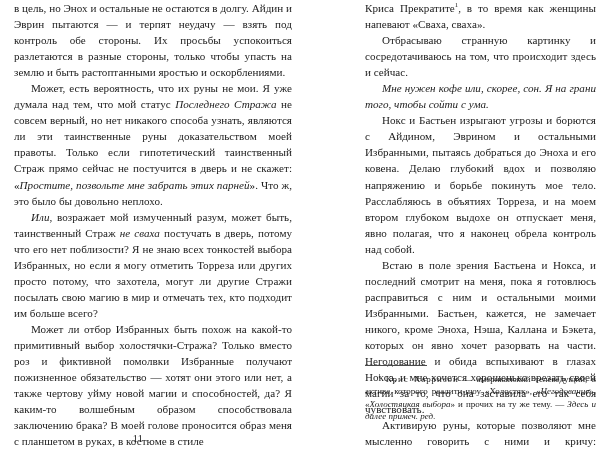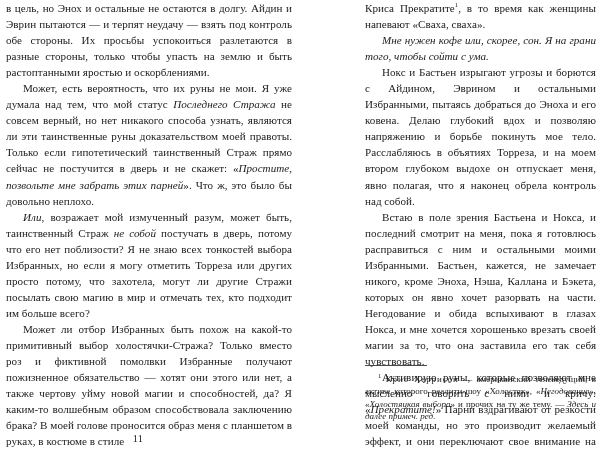--- a/index.html
+++ b/index.html
@@ -20,21 +20,21 @@
     height: 453px;
     background: #ffffff;
     display: flex;
   }
   .page {
     position: relative;
     width: 300px;
     height: 453px;
     box-sizing: border-box;
   }
-  .page-left   { padding: 0 8px 0 6px; }
+  .page-left   { padding: 0 8px 0 14px; }
   .page-right  { padding: 0 4px 0 65px; }
 
   .textblock {
     font-size: 11.1px;
     line-height: 16.05px;
     text-align: justify;
     text-justify: inter-word;
     hyphens: manual;
     letter-spacing: 0.02px;
   }
@@ -94,29 +94,30 @@
 </style>
 </head>
 <body>
 
 <div id="spread">
 
   <div class="page page-left">
     <div class="textblock">
       <p class="cont"><span>в цель, но Энох и остальные не остаются в долгу. Айдин и Эврин пытаются — и терпят неудачу — взять под контроль обе стороны. Их просьбы успокоиться разлетаются в разные стороны, только чтобы упасть на землю и быть растоптанными яростью и оскорблениями.</span></p>
       <p><span>Может, есть вероятность, что их руны не мои. Я уже думала над тем, что мой статус </span><i>Последнего Стража</i><span> не совсем верный, но нет никакого способа узнать, являются ли эти таинственные руны доказательством моей правоты. Только если гипотетический таинственный Страж прямо сейчас не постучится в дверь и не скажет: «</span><i>Простите, позвольте мне забрать этих парней</i><span>». Что ж, это было бы довольно неплохо.</span></p>
-      <p><i>Или</i><span>, возражает мой измученный разум, может быть, таинственный Страж </span><i>не собой</i><span> постучать в дверь, потому что его нет поблизости? Я не знаю всех тонкостей выбора Избранных, но если я могу отметить Торреза или других просто потому, что захотела, могут ли другие Стражи посылать свою магию в мир и отмечать тех, кто подходит им больше всего?</span></p>
+      <p><i>Или</i><span>, возражает мой измученный разум, может быть, таинственный Страж </span><i>не сваха</i><span> постучать в дверь, потому что его нет поблизости? Я не знаю всех тонкостей выбора Избранных, но если я могу отметить Торреза или других просто потому, что захотела, могут ли другие Стражи посылать свою магию в мир и отмечать тех, кто подходит им больше всего?</span></p>
       <p><span>Может ли отбор Избранных быть похож на какой-то примитивный выбор холостячки-Стража? Только вместо роз и фиктивной помолвки Избранные получают пожизненное обязательство — хотят они этого или нет, а также чертову уйму новой магии и способностей, да? Я каким-то волшебным образом способствовала заключению брака? В моей голове проносится образ меня с планшетом в руках, в костюме в стиле</span></p>
     </div>
     <div class="folio">11</div>
   </div>
 
   <div class="page page-right">
     <div class="textblock">
       <p class="cont"><span>Криса Прекратите</span><sup class="ref">1</sup><span>, в то время как женщины напевают «Сваха, сваха».</span></p>
+      <p><span>Отбрасываю странную картинку и сосредотачиваюсь на том, что происходит здесь и сейчас.</span></p>
       <p><i>Мне нужен кофе или, скорее, сон. Я на грани того, чтобы сойти с ума.</i></p>
       <p><span>Нокс и Бастьен изрыгают угрозы и борются с Айдином, Эврином и остальными Избранными, пытаясь добраться до Эноха и его ковена. Делаю глубокий вдох и позволяю напряжению и борьбе покинуть мое тело. Расслабляюсь в объятиях Торреза, и на моем втором глубоком выдохе он отпускает меня, явно полагая, что я наконец обрела контроль над собой.</span></p>
       <p><span>Встаю в поле зрения Бастьена и Нокса, и последний смотрит на меня, пока я готовлюсь расправиться с ним и остальными моими Избранными. Бастьен, кажется, не замечает никого, кроме Эноха, Нэша, Каллана и Бэкета, которых он явно хочет разорвать на части. Негодование и обида вспыхивают в глазах Нокса, и мне хочется хорошенько врезать своей магии за то, что она заставила его так себя чувствовать.</span></p>
       <p><span>Активирую руны, которые позволяют мне мысленно говорить с ними и кричу: «</span><i>Прекратите!</i><span>» Парни вздрагивают от резкости моей команды, но это производит желаемый эффект, и они переключают свое внимание на меня. Разочарование и гнев исходят от каждого из них густыми волнами, и, прежде чем я успеваю открыть рот, чтобы что-то сказать, Нокс обрывает меня:</span></p>
     </div>
 
     <div class="footnote-wrap">
       <div class="fn-rule"></div>
       <div class="footnote">
         <p><sup class="fn-marker">1</sup> <span class="fn-name">Крис  Харрисон</span><span> — американский телеведущий, в активе которого реалити-шоу «Холостяк», «</span><i>Негодование</i><span>», «</span><i>Холостяцкая выбора</i><span>» и прочих на ту же тему. — </span><i>Здесь и далее примеч. ред.</i></p>

